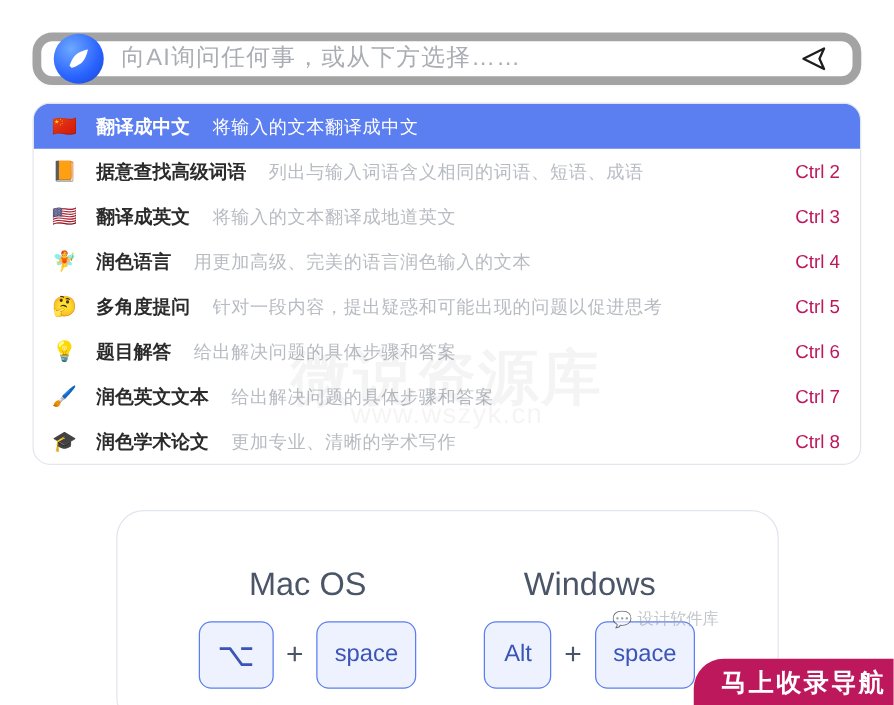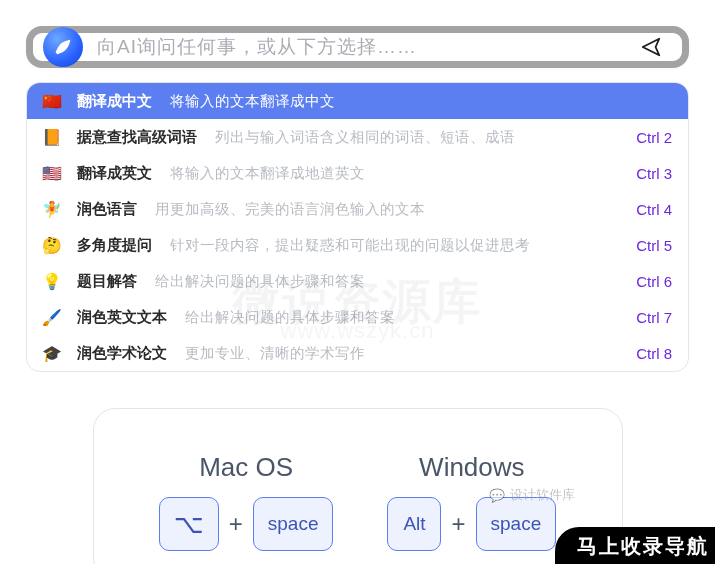--- a/index.html
+++ b/index.html
@@ -64,21 +64,21 @@
     }
     .row.selected .title { color:#fff; }
     .row .desc {
       margin-left:18px; color:#b7bbc2;
       font-size:14.5px; letter-spacing:.5px;
       white-space:nowrap; overflow:hidden; text-overflow:ellipsis;
       flex:1;
     }
     .row.selected .desc { color:#ffffff; }
     .row .shortcut {
-      color:#6d28d9; font-size:15px; margin-left:12px; flex-shrink:0;
+      color:#be185d; font-size:15px; margin-left:12px; flex-shrink:0;
     }
     .row.selected .shortcut { color:#fff; }
 
     
     .hotkeys {
       margin:36px auto 0 auto;
       width:530px;
       border:1px solid #e1e5ef;
       border-radius:22px;
       padding:22px 0 28px 0;
@@ -107,21 +107,21 @@
       color:#000; opacity:.04; pointer-events:none; letter-spacing:2px;
     }
     .wm2 {
       position:absolute; left:0; right:0; top:318px;
       text-align:center; font-size:22px;
       color:#000; opacity:.04; pointer-events:none; letter-spacing:1px;
     }
 
     .corner-badge {
       position:absolute; right:0; bottom:0;
-      background:#000000; color:#fff;
+      background:#be185d; color:#fff;
       font-size:20px; font-weight:600;
       padding:6px 6px 4px 22px;
       border-top-left-radius:24px;
       letter-spacing:2px;
       margin-left:19px;
     }
     .mini-wm {
       position:absolute; right:140px; bottom:60px;
       font-size:13px; color:#9aa0a8; opacity:.6;
       display:flex; align-items:center; gap:4px;

